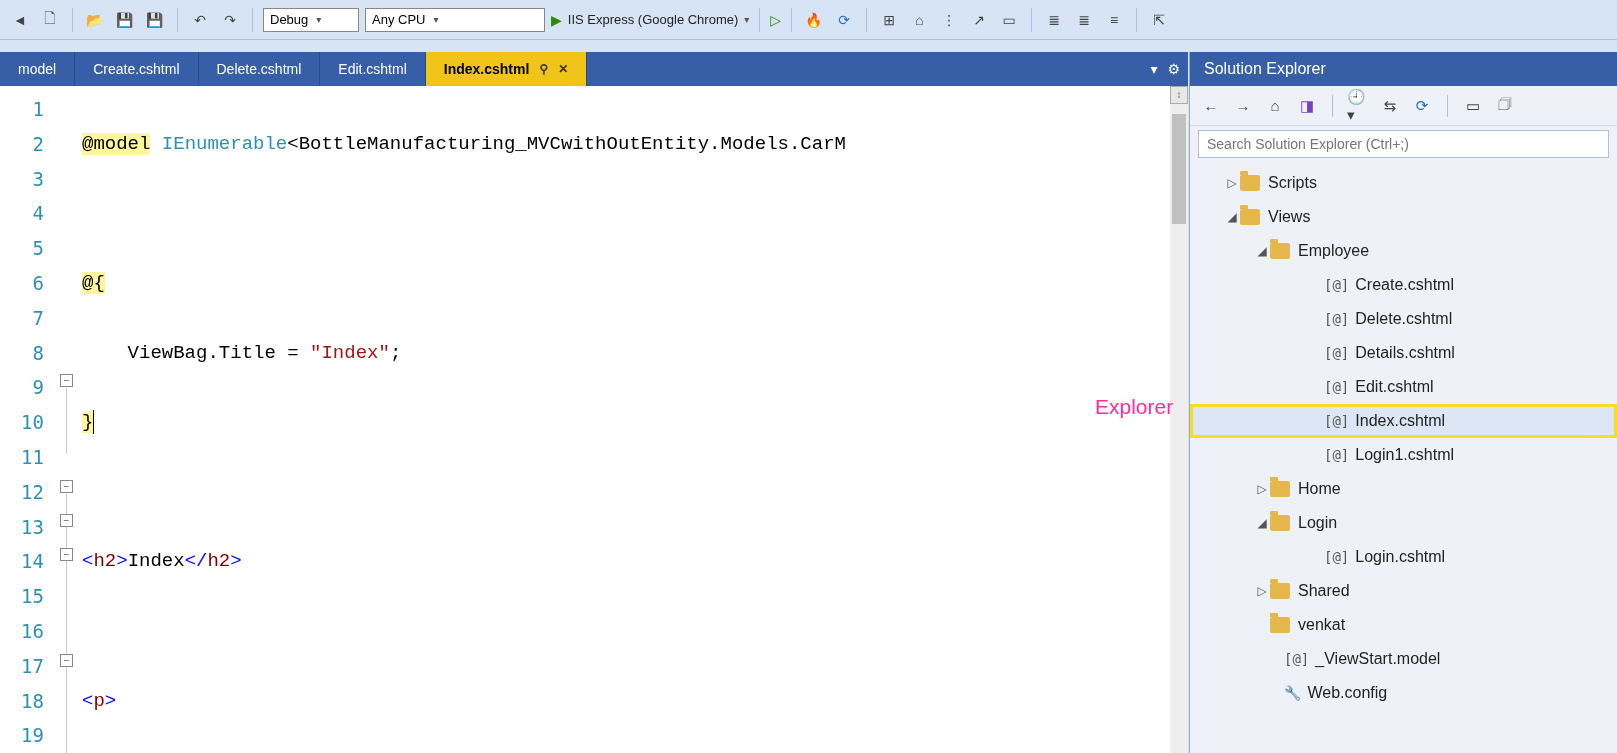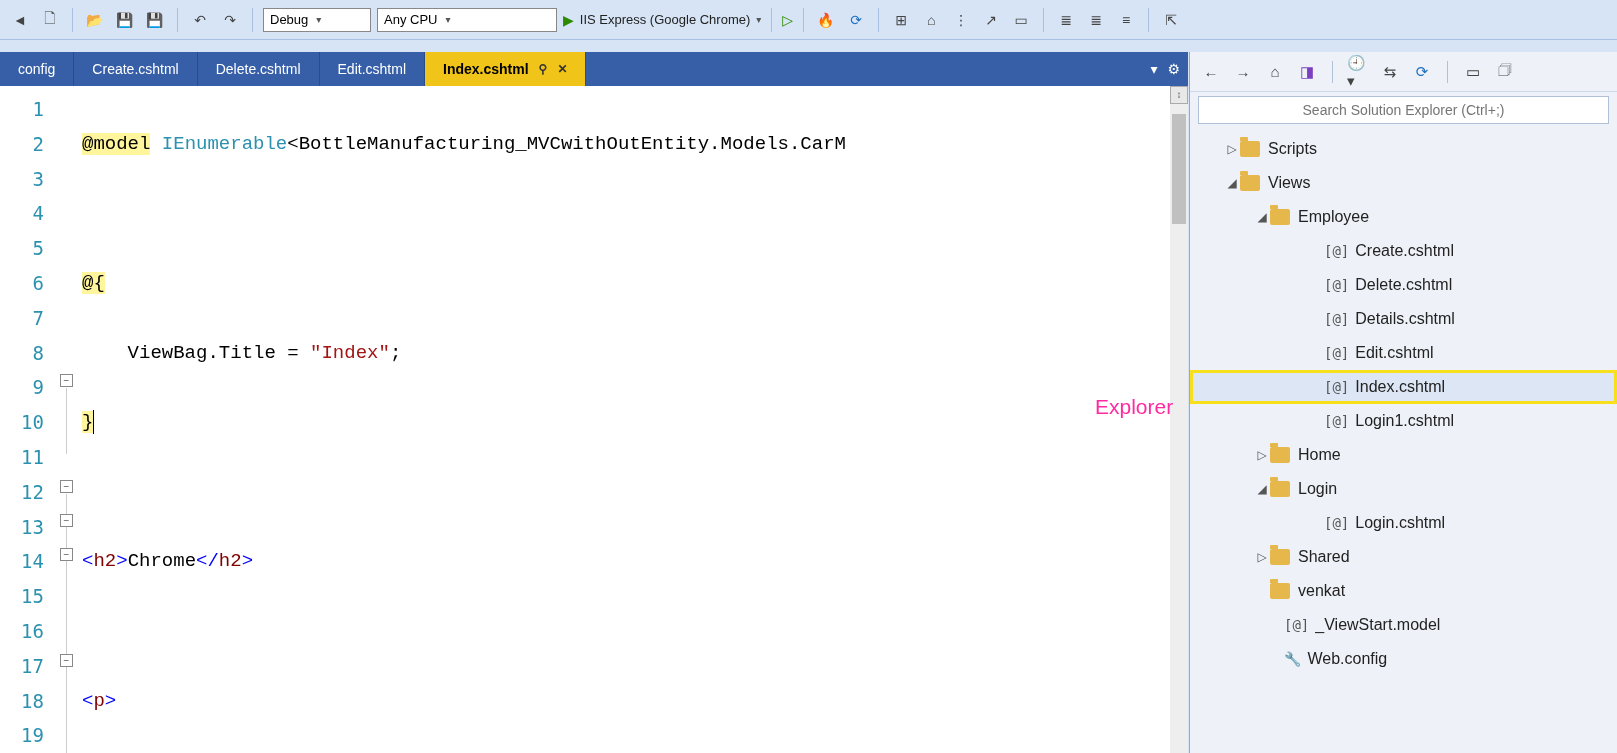--- a/index.html
+++ b/index.html
@@ -46,21 +46,21 @@
   .blue-marker { position:absolute; right:19px; top:86px; width:6px; height:26px; background:#2a5db0; }
   .overlay-wm { position:absolute; left:1095px; top:395px; color:#ff2aa0; font-size:21px; font-family:"Segoe UI",sans-serif; }
 
   
   .solexp { position:absolute; top:52px; right:0; width:428px; bottom:0; background:#eef2f8; border-left:1px solid #9ab; display:flex; flex-direction:column; }
   .solexp-title { background:#365fa8; color:#fff; height:34px; display:flex; align-items:center; padding:0 14px; font-size:16px; }
   .solexp-tb { height:40px; display:flex; align-items:center; gap:10px; padding:0 10px; border-bottom:1px solid #cdd9ea; }
   .solexp-tb .ico { width:22px; height:22px; display:flex; align-items:center; justify-content:center; color:#444; font-size:15px; }
   .solexp-tb .sep { width:1px; height:22px; background:#b0c0d6; margin:0 4px; }
   .solexp-search { height:36px; padding:4px 8px; }
-  .solexp-search input { width:100%; height:28px; border:1px solid #b0c0d6; padding:0 8px; font-size:14px; color:#666; background:#fff;text-align:center; }
+  .solexp-search input { width:100%; height:28px; border:1px solid #b0c0d6; padding:0 8px; font-size:14px; color:#666; background:#fff; }
   .tree { flex:1; overflow:auto; padding:4px 0 10px 0; background:#eef2f8; }
   .node { display:flex; align-items:center; height:34px; font-size:16px; color:#222; padding-right:8px; }
   .node .arrow { width:16px; text-align:center; color:#555; font-size:12px; }
   .node .arrow.none { visibility:hidden; }
   .folder-ico { width:20px; height:16px; background:#e6b84c; border-radius:2px; margin-right:8px; position:relative; }
   .folder-ico::before { content:""; position:absolute; top:-4px; left:0; width:8px; height:4px; background:#e6b84c; border-radius:1px 1px 0 0; }
   .at-ico { font-family:monospace; font-size:14px; color:#555; margin-right:6px; }
   .cfg-ico { font-size:14px; margin-right:6px; }
   .node.sel { background:#dce6f4; }
   .node.hl { outline:3px solid #f7df1e; outline-offset:-3px; }
@@ -76,21 +76,21 @@
   <span class="toolbtn">◄</span>
   <span class="toolbtn">🗋</span>
   <span class="sep"></span>
   <span class="toolbtn">📂</span>
   <span class="toolbtn">💾</span>
   <span class="toolbtn">💾</span>
   <span class="sep"></span>
   <span class="toolbtn">↶</span>
   <span class="toolbtn">↷</span>
   <span class="sep"></span>
-  <div class="tool-dd" style="width:108px;">
+  <div class="tool-dd" style="width:96px;">
       <span>Debug</span>
       <span class="caret">▾</span>
     </div>
   <div class="tool-dd" style="width:180px;">
       <span>Any CPU</span>
       <span class="caret">▾</span>
     </div>
   <div class="run-btn">
       <span class="play">▶</span>
       <span>IIS Express (Google Chrome)</span>
@@ -109,21 +109,21 @@
   <span class="toolbtn">▭</span>
   <span class="sep"></span>
   <span class="toolbtn">≣</span>
   <span class="toolbtn">≣</span>
   <span class="toolbtn">≡</span>
   <span class="sep"></span>
   <span class="toolbtn">⇱</span>
 </div>
 
 <div class="tabrow">
-  <div class="tab">config</div>
+  <div class="tab">model</div>
   <div class="tab">Create.cshtml</div>
   <div class="tab">Delete.cshtml</div>
   <div class="tab">Edit.cshtml</div>
   <div class="tab active">
       <span>Index.cshtml</span>
       <span class="pin">⚲</span>
       <span class="close">✕</span>
     </div>
   <div class="spacer"></div>
   <div class="right">
@@ -163,21 +163,21 @@
     <div class="box" style="top:462px;">−</div>
     <div class="box" style="top:568px;">−</div>
   </div>
   <div class="code">
 <div class="line"><span class="hl-y">@model</span><span class="kw-teal"> IEnumerable</span><span>&lt;BottleManufacturing_MVCwithOutEntity.Models.CarM</span></div>
 <div class="line"></div>
 <div class="line"><span class="hl-y">@{</span></div>
 <div class="line"><span>    ViewBag.Title = </span><span class="str">"Index"</span><span>;</span></div>
 <div class="line"><span class="hl-y">}</span><span class="cursor"></span></div>
 <div class="line"></div>
-<div class="line"><span class="tag-blue">&lt;</span><span class="tag-maroon">h2</span><span class="tag-blue">&gt;</span><span>Chrome</span><span class="tag-blue">&lt;/</span><span class="tag-maroon">h2</span><span class="tag-blue">&gt;</span></div>
+<div class="line"><span class="tag-blue">&lt;</span><span class="tag-maroon">h2</span><span class="tag-blue">&gt;</span><span>Index</span><span class="tag-blue">&lt;/</span><span class="tag-maroon">h2</span><span class="tag-blue">&gt;</span></div>
 <div class="line"></div>
 <div class="line"><span class="tag-blue">&lt;</span><span class="tag-maroon">p</span><span class="tag-blue">&gt;</span></div>
 
 
 
 
 
 
 
 
@@ -186,20 +186,21 @@
   </div>
   <div class="splitbox">↕</div>
   <div class="vscroll" style="top:18px;">
     <div class="thumb"></div>
   </div>
 </div>
 <div class="blue-marker"></div>
 <div class="overlay-wm">Explorer</div>
 
 <div class="solexp">
+  <div class="solexp-title">Solution Explorer</div>
   <div class="solexp-tb">
     <span class="ico">←</span>
     <span class="ico">→</span>
     <span class="ico">⌂</span>
     <span class="ico" style="color:#7b3fbf;">◨</span>
     <span class="sep"></span>
     <span class="ico">🕘▾</span>
     <span class="ico">⇆</span>
     <span class="ico" style="color:#2070c0;">⟳</span>
     <span class="sep"></span>

